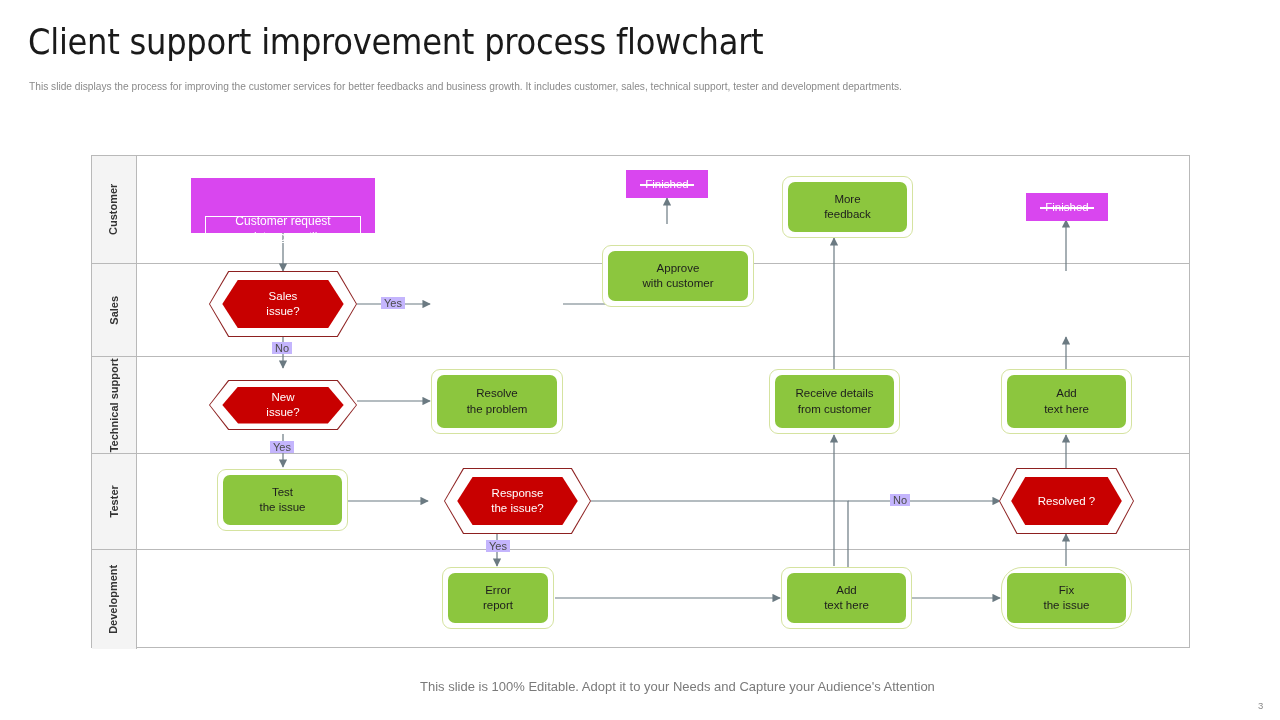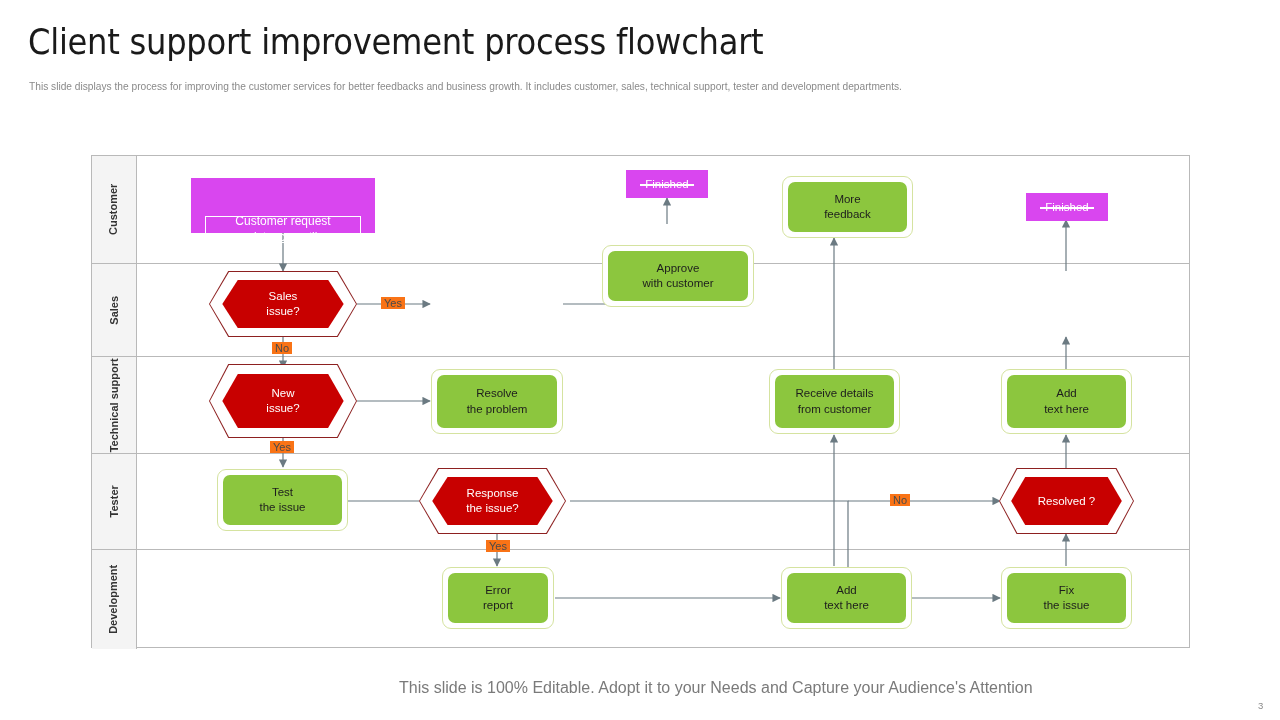--- a/index.html
+++ b/index.html
@@ -20,22 +20,22 @@
     transform: scaleX(0.92); transform-origin: left center;
   }
   #subtitle {
     position: absolute; left: 29px; top: 80px;
     font-size: 10.5px; color: #8a8a8a; white-space: nowrap;
     transform: scaleX(0.97); transform-origin: left center;
   }
 
   
   #footer-text {
-    position: absolute; left: 399px; top: 679px;
-    font-size: 16px; color: #7a7a7a; white-space: nowrap;
+    position: absolute; left: 420px; top: 679px;
+    font-size: 13px; color: #7a7a7a; white-space: nowrap;
   }
   #page-num {
     position: absolute; left: 1258px; top: 700px;
     font-size: 9.5px; color: #8a8a8a;
   }
 
   
   #chart-area {
     position: absolute; left: 91px; top: 155px;
     width: 1099px; height: 493px;
@@ -134,21 +134,21 @@
     display: flex; align-items: center; justify-content: center;
   }
   .hexwrap .hexinner span {
     text-align: center; font-size: 11.5px; color: #ffffff; line-height: 1.3;
   }
 
   
   .edge-label {
     position: absolute;
     font-size: 11px; color: #4a4a4a;
-    background: #f97316;
+    background: #c4b5fd;
     padding: 0 3px;
     white-space: nowrap;
   }
 </style>
 </head>
 <body>
 
 <div id="slide">
 
   <div id="title">Client support improvement process flowchart</div>
@@ -254,21 +254,21 @@
       <div class="hexouter"></div>
         <div class="hexmid"></div>
       <div class="hexinner">
           <span>Sales<br>issue?</span>
         </div>
     </div>
   </div>
 
 
 
-  <div class="node decision" style="left:209px; top:364px; width:148px; height:74px;">
+  <div class="node decision" style="left:209px; top:380px; width:148px; height:50px;">
     <div class="hexwrap">
       <div class="hexouter"></div>
         <div class="hexmid"></div>
       <div class="hexinner">
           <span>New<br>issue?</span>
         </div>
     </div>
   </div>
 
   <div class="node proc" style="left:769px; top:369px; width:131px; height:65px;">
@@ -280,21 +280,21 @@
   </div>
 
   <div class="node proc" style="left:1001px; top:369px; width:131px; height:65px;">
     <div class="inner">Add<br>text here</div>
   </div>
 
   <div class="node proc" style="left:217px; top:469px; width:131px; height:62px;">
     <div class="inner">Test<br>the issue</div>
   </div>
 
-  <div class="node decision" style="left:419px; top:468px; width:147px; height:66px;">
+  <div class="node decision" style="left:444px; top:468px; width:147px; height:66px;">
     <div class="hexwrap">
       <div class="hexouter"></div>
         <div class="hexmid"></div>
       <div class="hexinner">
           <span>Response<br>the issue?</span>
         </div>
     </div>
   </div>
 
   <div class="node decision" style="left:999px; top:468px; width:135px; height:66px;">
@@ -308,21 +308,21 @@
   </div>
 
   <div class="node proc" style="left:442px; top:567px; width:112px; height:62px;">
     <div class="inner">Error<br>report</div>
   </div>
 
   <div class="node proc" style="left:781px; top:567px; width:131px; height:62px;">
     <div class="inner">Add<br>text here</div>
   </div>
 
-  <div class="node proc" style="left:1001px; top:567px; width:131px; height:62px;">
+  <div class="node proc" style="left:1001px; top:567px; width:131px; height:62px;border-radius:21px;">
     <div class="inner">Fix<br>the issue</div>
   </div>
 
   <div class="edge-label" style="left:381px; top:297px;">Yes</div>
   <div class="edge-label" style="left:272px; top:342px;">No</div>
   <div class="edge-label" style="left:270px; top:441px;">Yes</div>
   <div class="edge-label" style="left:486px; top:540px;">Yes</div>
   <div class="edge-label" style="left:890px; top:494px;">No</div>
 
   <div id="footer-text">This slide is 100% Editable. Adopt it to your Needs and Capture your Audience's Attention</div>

